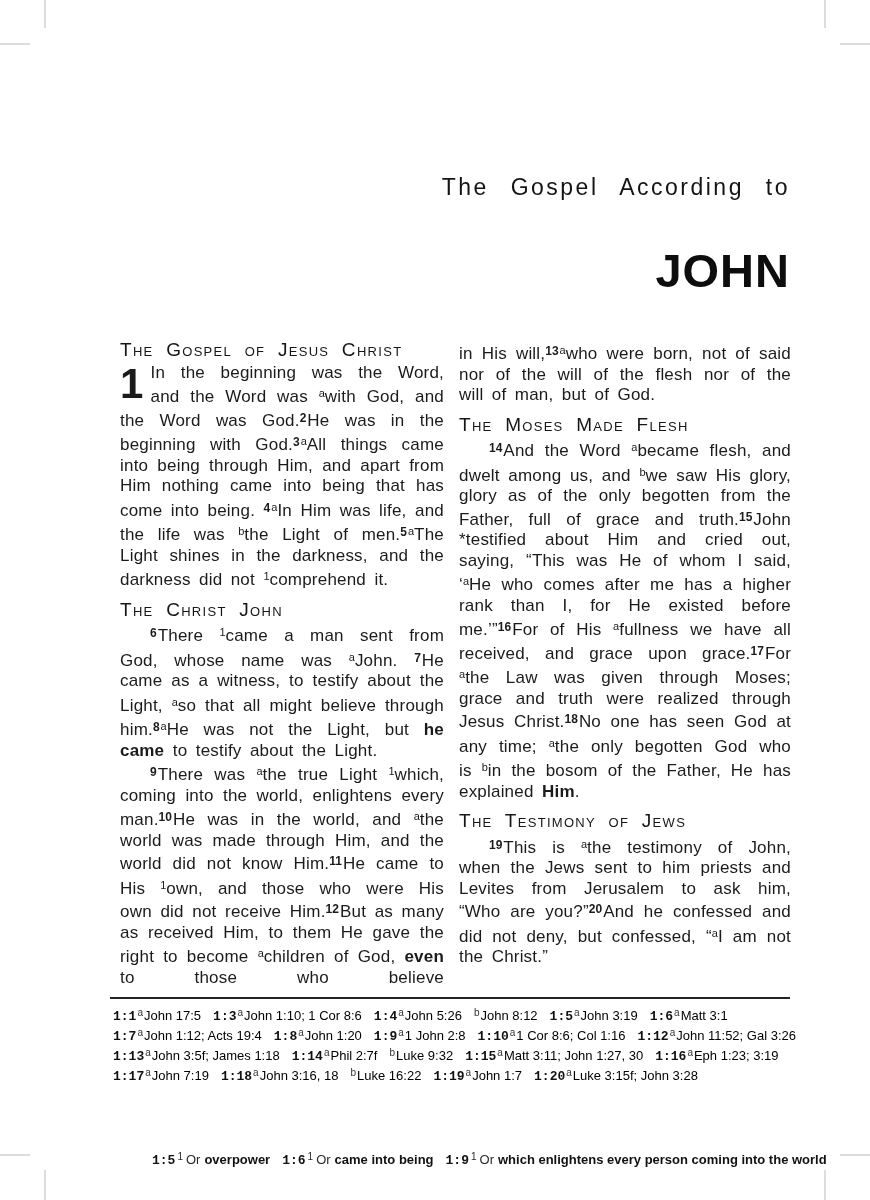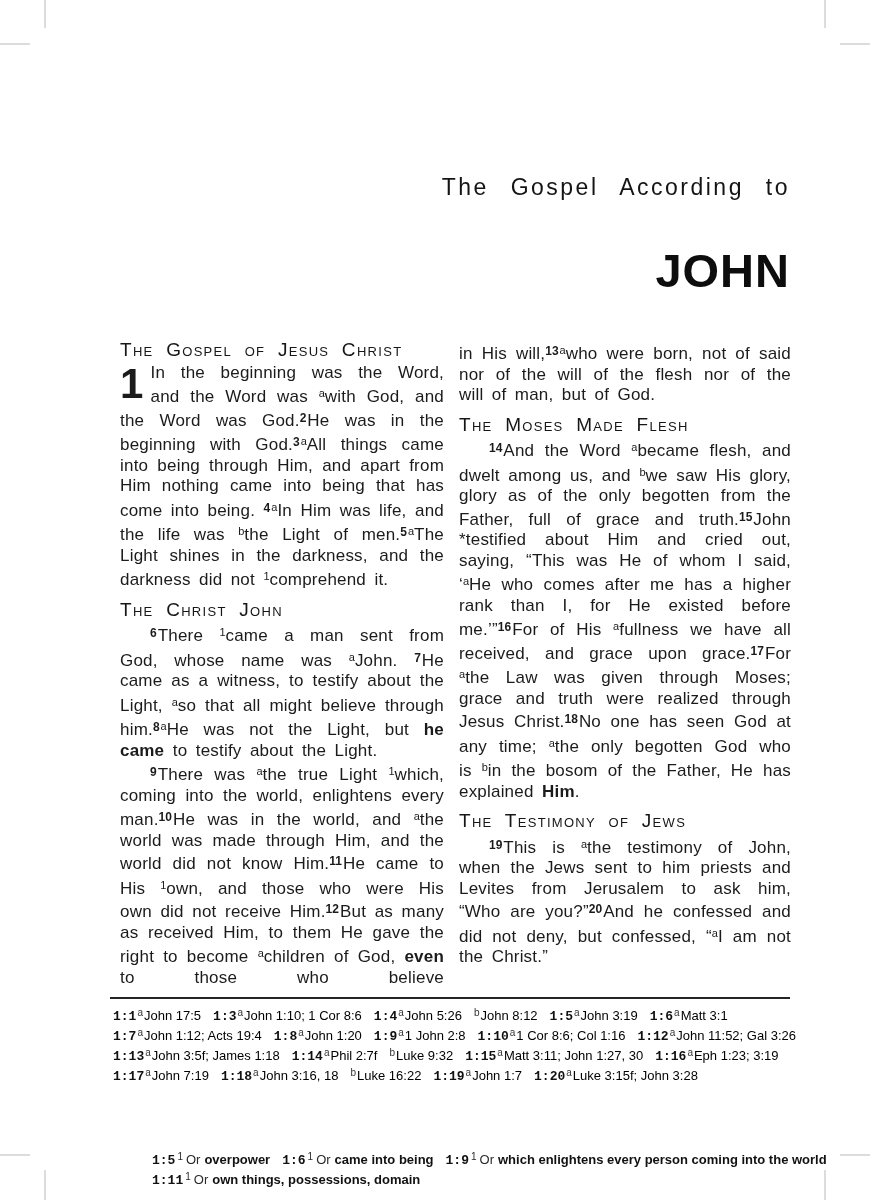--- a/index.html
+++ b/index.html
@@ -96,16 +96,15 @@
 
   <div class="fn-rule"></div>
   <div class="crossrefs" id="crossrefs">
       <div class="fn-line"><span class="fn-entry"><span class="fn-ref">1:1</span><span class="fn-letter">a</span><span class="fn-text">John 17:5</span></span><span class="fn-entry"><span class="fn-ref">1:3</span><span class="fn-letter">a</span><span class="fn-text">John 1:10; 1 Cor 8:6</span></span><span class="fn-entry"><span class="fn-ref">1:4</span><span class="fn-letter">a</span><span class="fn-text">John 5:26</span></span><span class="fn-entry"><span class="fn-letter">b</span><span class="fn-text">John 8:12</span></span><span class="fn-entry"><span class="fn-ref">1:5</span><span class="fn-letter">a</span><span class="fn-text">John 3:19</span></span><span class="fn-entry"><span class="fn-ref">1:6</span><span class="fn-letter">a</span><span class="fn-text">Matt 3:1</span></span></div>
       <div class="fn-line"><span class="fn-entry"><span class="fn-ref">1:7</span><span class="fn-letter">a</span><span class="fn-text">John 1:12; Acts 19:4</span></span><span class="fn-entry"><span class="fn-ref">1:8</span><span class="fn-letter">a</span><span class="fn-text">John 1:20</span></span><span class="fn-entry"><span class="fn-ref">1:9</span><span class="fn-letter">a</span><span class="fn-text">1 John 2:8</span></span><span class="fn-entry"><span class="fn-ref">1:10</span><span class="fn-letter">a</span><span class="fn-text">1 Cor 8:6; Col 1:16</span></span><span class="fn-entry"><span class="fn-ref">1:12</span><span class="fn-letter">a</span><span class="fn-text">John 11:52; Gal 3:26</span></span></div>
       <div class="fn-line"><span class="fn-entry"><span class="fn-ref">1:13</span><span class="fn-letter">a</span><span class="fn-text">John 3:5f; James 1:18</span></span><span class="fn-entry"><span class="fn-ref">1:14</span><span class="fn-letter">a</span><span class="fn-text">Phil 2:7f</span></span><span class="fn-entry"><span class="fn-letter">b</span><span class="fn-text">Luke 9:32</span></span><span class="fn-entry"><span class="fn-ref">1:15</span><span class="fn-letter">a</span><span class="fn-text">Matt 3:11; John 1:27, 30</span></span><span class="fn-entry"><span class="fn-ref">1:16</span><span class="fn-letter">a</span><span class="fn-text">Eph 1:23; 3:19</span></span></div>
       <div class="fn-line"><span class="fn-entry"><span class="fn-ref">1:17</span><span class="fn-letter">a</span><span class="fn-text">John 7:19</span></span><span class="fn-entry"><span class="fn-ref">1:18</span><span class="fn-letter">a</span><span class="fn-text">John 3:16, 18</span></span><span class="fn-entry"><span class="fn-letter">b</span><span class="fn-text">Luke 16:22</span></span><span class="fn-entry"><span class="fn-ref">1:19</span><span class="fn-letter">a</span><span class="fn-text">John 1:7</span></span><span class="fn-entry"><span class="fn-ref">1:20</span><span class="fn-letter">a</span><span class="fn-text">Luke 3:15f; John 3:28</span></span></div>
     </div>
   <div class="notes" id="notes">
       <div class="fn-line"><span class="fn-entry"><span class="fn-ref">1:5</span><span class="note-marker">1</span><span class="note-lead">Or</span><span class="note-alt">overpower</span></span><span class="fn-entry"><span class="fn-ref">1:6</span><span class="note-marker">1</span><span class="note-lead">Or</span><span class="note-alt">came into being</span></span><span class="fn-entry"><span class="fn-ref">1:9</span><span class="note-marker">1</span><span class="note-lead">Or</span><span class="note-alt">which enlightens every person coming into the world</span></span></div>
-      <div class="fn-line"><span class="fn-entry"><span class="fn-ref">1:11</span><span class="note-marker">1</span><span class="note-lead">Or</span><span class="note-alt">own things, possessions, domain</span></span></div>
     </div>
 
 </div>
 
 </body></html>

